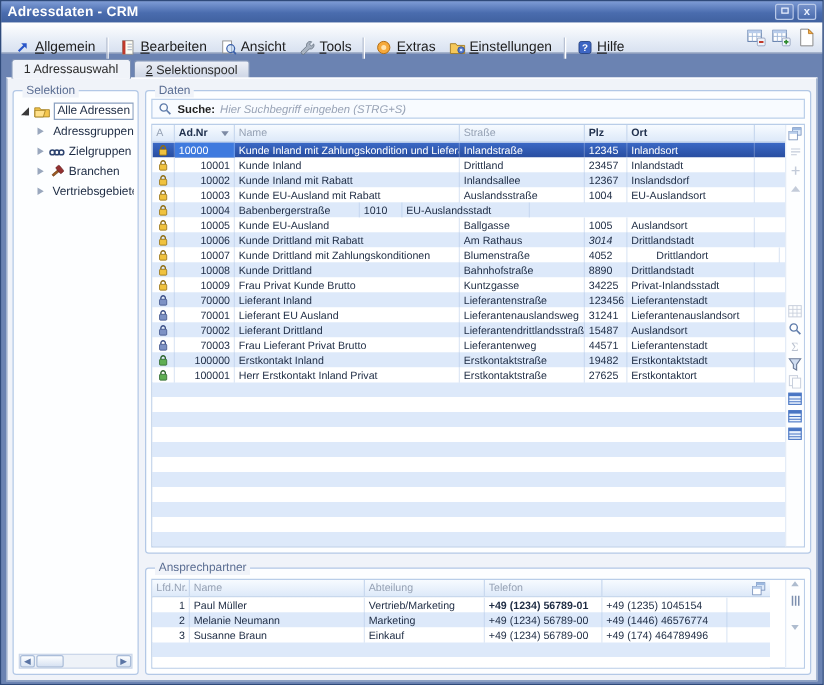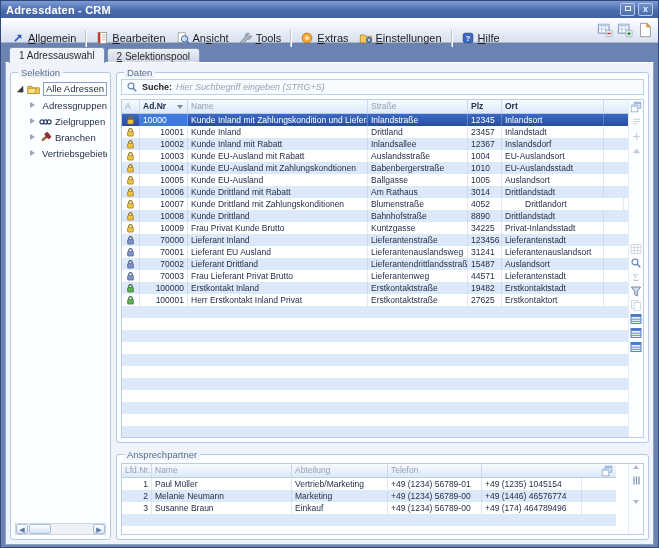--- a/index.html
+++ b/index.html
@@ -346,21 +346,20 @@
                     <div class="cell" style="flex: 1 1 0%; border-right: none;"></div>
                   </div>
                   <div class="trow even">
                     <div class="cell icon-cell" style="width: 18px; flex: 0 0 auto;">
                       <span class="ic ic11" style="width: 9px; height: 11px;"><svg viewBox="0 0 10 12">
                           <path d="M3 5V3.7a2 2 0 0 1 4 0V5" fill="none" stroke="#8f6d12" stroke-width="1.2"></path>
                           <rect x="1.8" y="4.8" width="6.4" height="5.2" rx="0.8" fill="#f0c23f" stroke="#8f6d12" stroke-width="0.7"></rect>
                         </svg></span>
                     </div>
                     <div class="cell num" style="width: 48px; flex: 0 0 auto;">10004</div>
-                    <div class="cell" style="width: 180px; flex: 0 0 auto;">Kunde EU-Ausland mit Zahlungskondtionen</div>
                     <div class="cell" style="width: 100px; flex: 0 0 auto;">Babenbergerstraße</div>
                     <div class="cell" style="width: 34px; flex: 0 0 auto;">1010</div>
                     <div class="cell" style="width: 102px; flex: 0 0 auto;">EU-Auslandsstadt</div>
                     <div class="cell" style="flex: 1 1 0%; border-right: none;"></div>
                   </div>
                   <div class="trow odd">
                     <div class="cell icon-cell" style="width: 18px; flex: 0 0 auto;">
                       <span class="ic ic11" style="width: 9px; height: 11px;"><svg viewBox="0 0 10 12">
                           <path d="M3 5V3.7a2 2 0 0 1 4 0V5" fill="none" stroke="#8f6d12" stroke-width="1.2"></path>
                           <rect x="1.8" y="4.8" width="6.4" height="5.2" rx="0.8" fill="#f0c23f" stroke="#8f6d12" stroke-width="0.7"></rect>
@@ -376,21 +375,21 @@
                   <div class="trow even">
                     <div class="cell icon-cell" style="width: 18px; flex: 0 0 auto;">
                       <span class="ic ic11" style="width: 9px; height: 11px;"><svg viewBox="0 0 10 12">
                           <path d="M3 5V3.7a2 2 0 0 1 4 0V5" fill="none" stroke="#8f6d12" stroke-width="1.2"></path>
                           <rect x="1.8" y="4.8" width="6.4" height="5.2" rx="0.8" fill="#f0c23f" stroke="#8f6d12" stroke-width="0.7"></rect>
                         </svg></span>
                     </div>
                     <div class="cell num" style="width: 48px; flex: 0 0 auto;">10006</div>
                     <div class="cell" style="width: 180px; flex: 0 0 auto;">Kunde Drittland mit Rabatt</div>
                     <div class="cell" style="width: 100px; flex: 0 0 auto;">Am Rathaus</div>
-                    <div class="cell" style="width: 34px; flex: 0 0 auto;">3014</div>
+                    <div class="cell" style="width: 34px; flex: 0 0 auto; font-style: italic;">3014</div>
                     <div class="cell" style="width: 102px; flex: 0 0 auto;">Drittlandstadt</div>
                     <div class="cell" style="flex: 1 1 0%; border-right: none;"></div>
                   </div>
                   <div class="trow odd">
                     <div class="cell icon-cell" style="width: 18px; flex: 0 0 auto;">
                       <span class="ic ic11" style="width: 9px; height: 11px;"><svg viewBox="0 0 10 12">
                           <path d="M3 5V3.7a2 2 0 0 1 4 0V5" fill="none" stroke="#8f6d12" stroke-width="1.2"></path>
                           <rect x="1.8" y="4.8" width="6.4" height="5.2" rx="0.8" fill="#f0c23f" stroke="#8f6d12" stroke-width="0.7"></rect>
                         </svg></span>
                     </div>
@@ -589,21 +588,21 @@
                         <rect x="1.5" y="5.5" width="9" height="9" fill="#fff" stroke="#6b87b4" stroke-width="0.8"></rect>
                         <rect x="1.5" y="5.5" width="9" height="2.6" fill="#b7cdeb"></rect>
                       </svg></span>
                   </div>
                 </div>
               <div class="rows c-rows" id="c-rows">
                   <div class="trow odd">
                     <div class="cell num" style="width: 30px; flex: 0 0 auto;">1</div>
                     <div class="cell" style="width: 140px; flex: 0 0 auto;">Paul Müller</div>
                     <div class="cell" style="width: 96px; flex: 0 0 auto;">Vertrieb/Marketing</div>
-                    <div class="cell" style="width: 94px; flex: 0 0 auto;">+49 (1234) 56789-01</div>
+                    <div class="cell" style="width: 94px; flex: 0 0 auto; font-weight: bold;">+49 (1234) 56789-01</div>
                     <div class="cell" style="width: 100px; flex: 0 0 auto;">+49 (1235) 1045154</div>
                     <div class="cell" style="flex: 1 1 0%; border-right: none;"></div>
                   </div>
                   <div class="trow even">
                     <div class="cell num" style="width: 30px; flex: 0 0 auto;">2</div>
                     <div class="cell" style="width: 140px; flex: 0 0 auto;">Melanie Neumann</div>
                     <div class="cell" style="width: 96px; flex: 0 0 auto;">Marketing</div>
                     <div class="cell" style="width: 94px; flex: 0 0 auto;">+49 (1234) 56789-00</div>
                     <div class="cell" style="width: 100px; flex: 0 0 auto;">+49 (1446) 46576774</div>
                     <div class="cell" style="flex: 1 1 0%; border-right: none;"></div>

